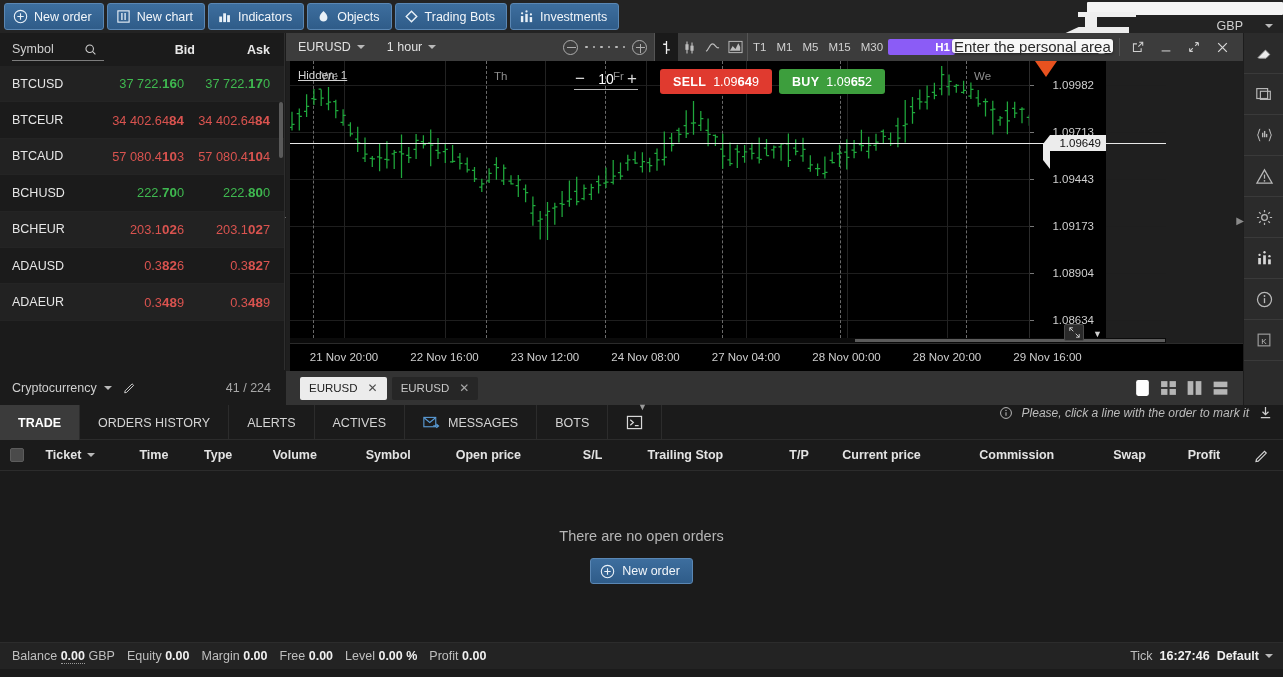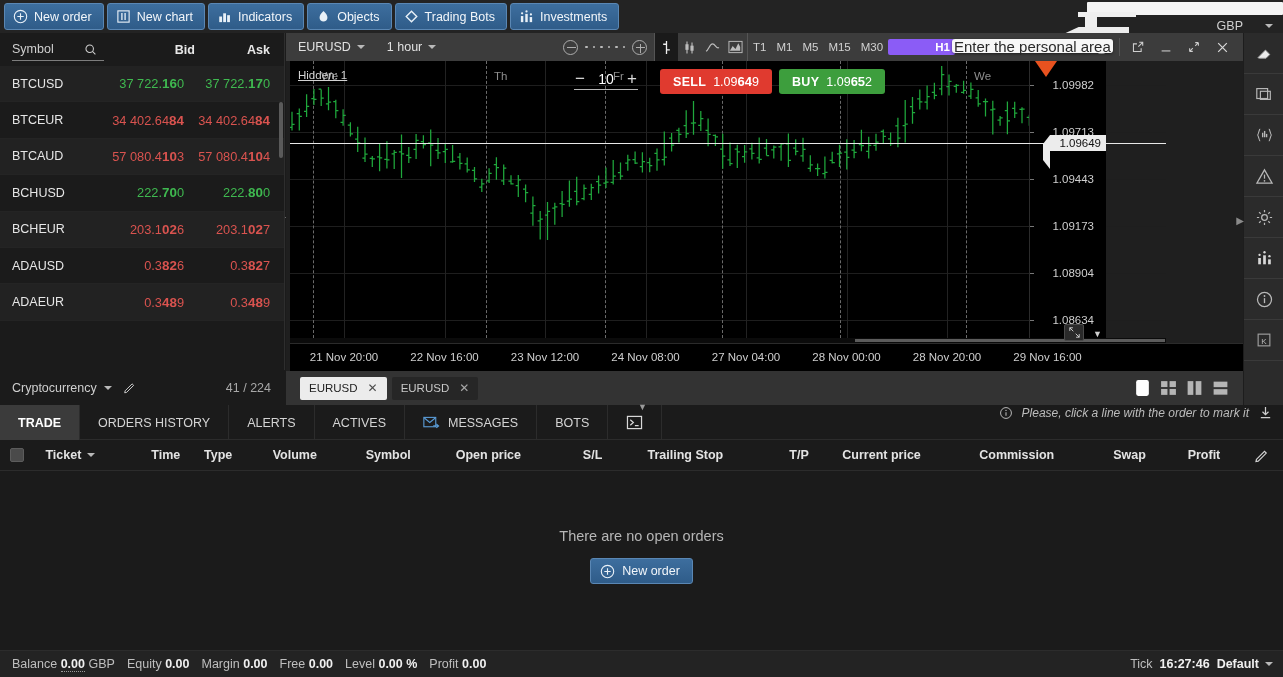--- a/index.html
+++ b/index.html
@@ -273,21 +273,21 @@
   .empty-zone {
     height: 170px; display:flex; flex-direction:column; align-items:center; justify-content:center; gap:14px;
   }
   .empty-txt { font-size:14.5px; color:#b6b6b6; }
   .new-order-big {
     display:flex; align-items:center; gap:7px; height:26px; padding:0 12px 0 9px;
     background: linear-gradient(180deg,#3d6e9e 0%, #2f5c89 100%);
     border:1px solid #5a87b4; border-radius:3px; color:#f2f6fa; font-size:12.5px; cursor:pointer;
   }
   .statusbar {
-    position:absolute; left:0; bottom:0; width:1283px; height:27px; background:#232323;
+    position:absolute; left:0; bottom:8px; width:1283px; height:27px; background:#232323;
     display:flex; align-items:center; padding:0 10px 0 12px; font-size:12.5px; color:#bfbfbf;
     border-top:1px solid #2c2c2c;
   }
   .sb-item { margin-right:12px; white-space:nowrap; }
   .sb-item b { color:#f0f0f0; font-weight:bold; }
   .sb-dotted { border-bottom:1px dotted #9a9a9a; }
   .sb-right { margin-left:auto; display:flex; align-items:center; gap:7px; }
   .sb-right b { color:#f0f0f0; }
   .edit-col { margin-left:auto; padding-right:14px; display:flex; align-items:center; }
 </style>
@@ -846,21 +846,21 @@
     </div>
 
     <div class="thead" id="thead">
         <div class="th chk">
           <span class="chkbox"></span>
         </div>
         <div class="th" style="width: 96px;">
           <span>Ticket</span>
           <span class="caret-sm"></span>
         </div>
-        <div class="th" style="width: 66px; justify-content: center;">
+        <div class="th" style="width: 66px;">
           <span>Time</span>
         </div>
         <div class="th" style="width: 70px;">
           <span>Type</span>
         </div>
         <div class="th" style="width: 95px;">
           <span>Volume</span>
         </div>
         <div class="th" style="width: 92px;">
           <span>Symbol</span>

